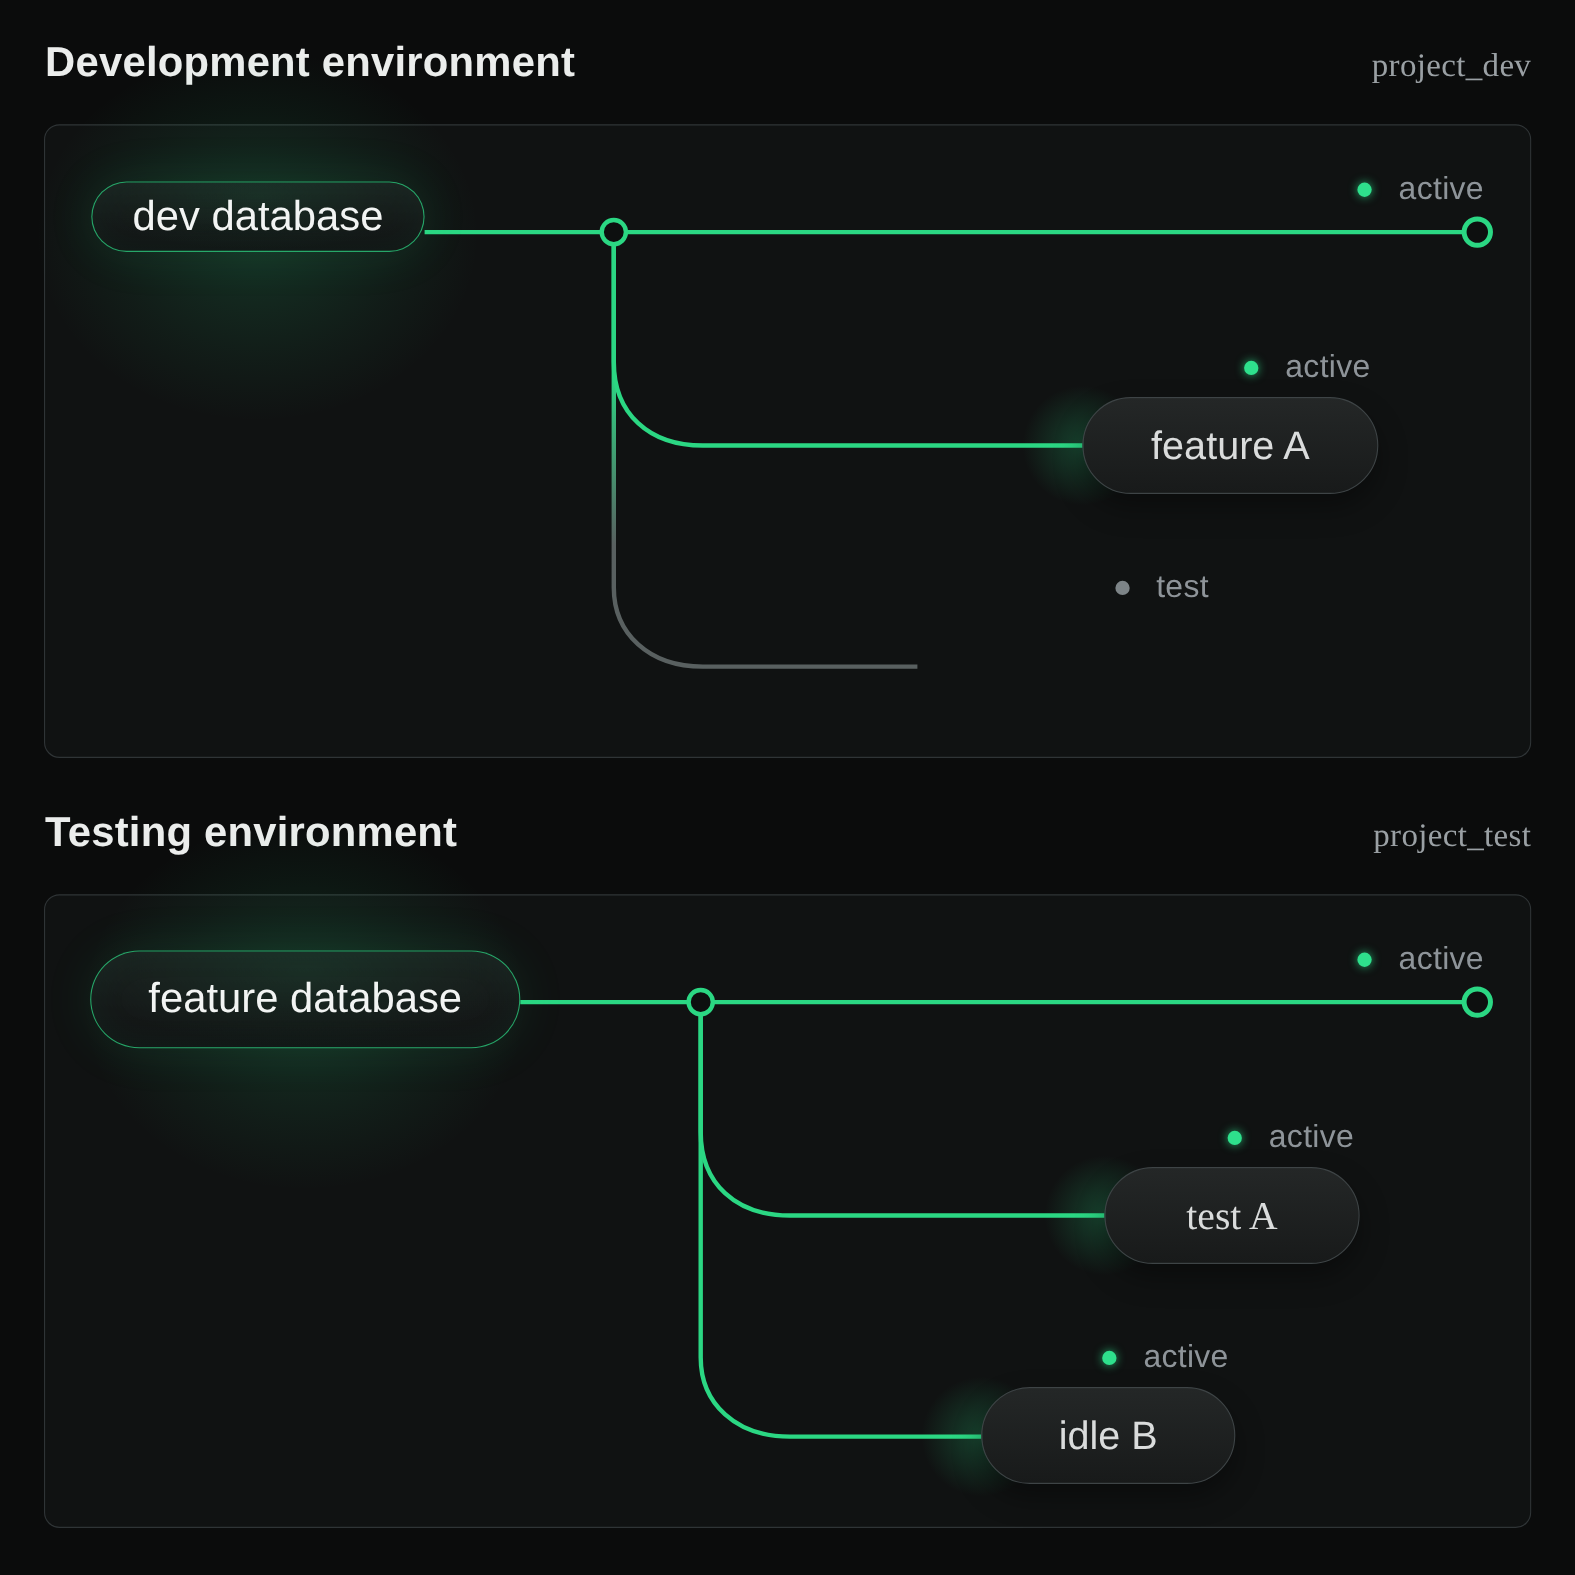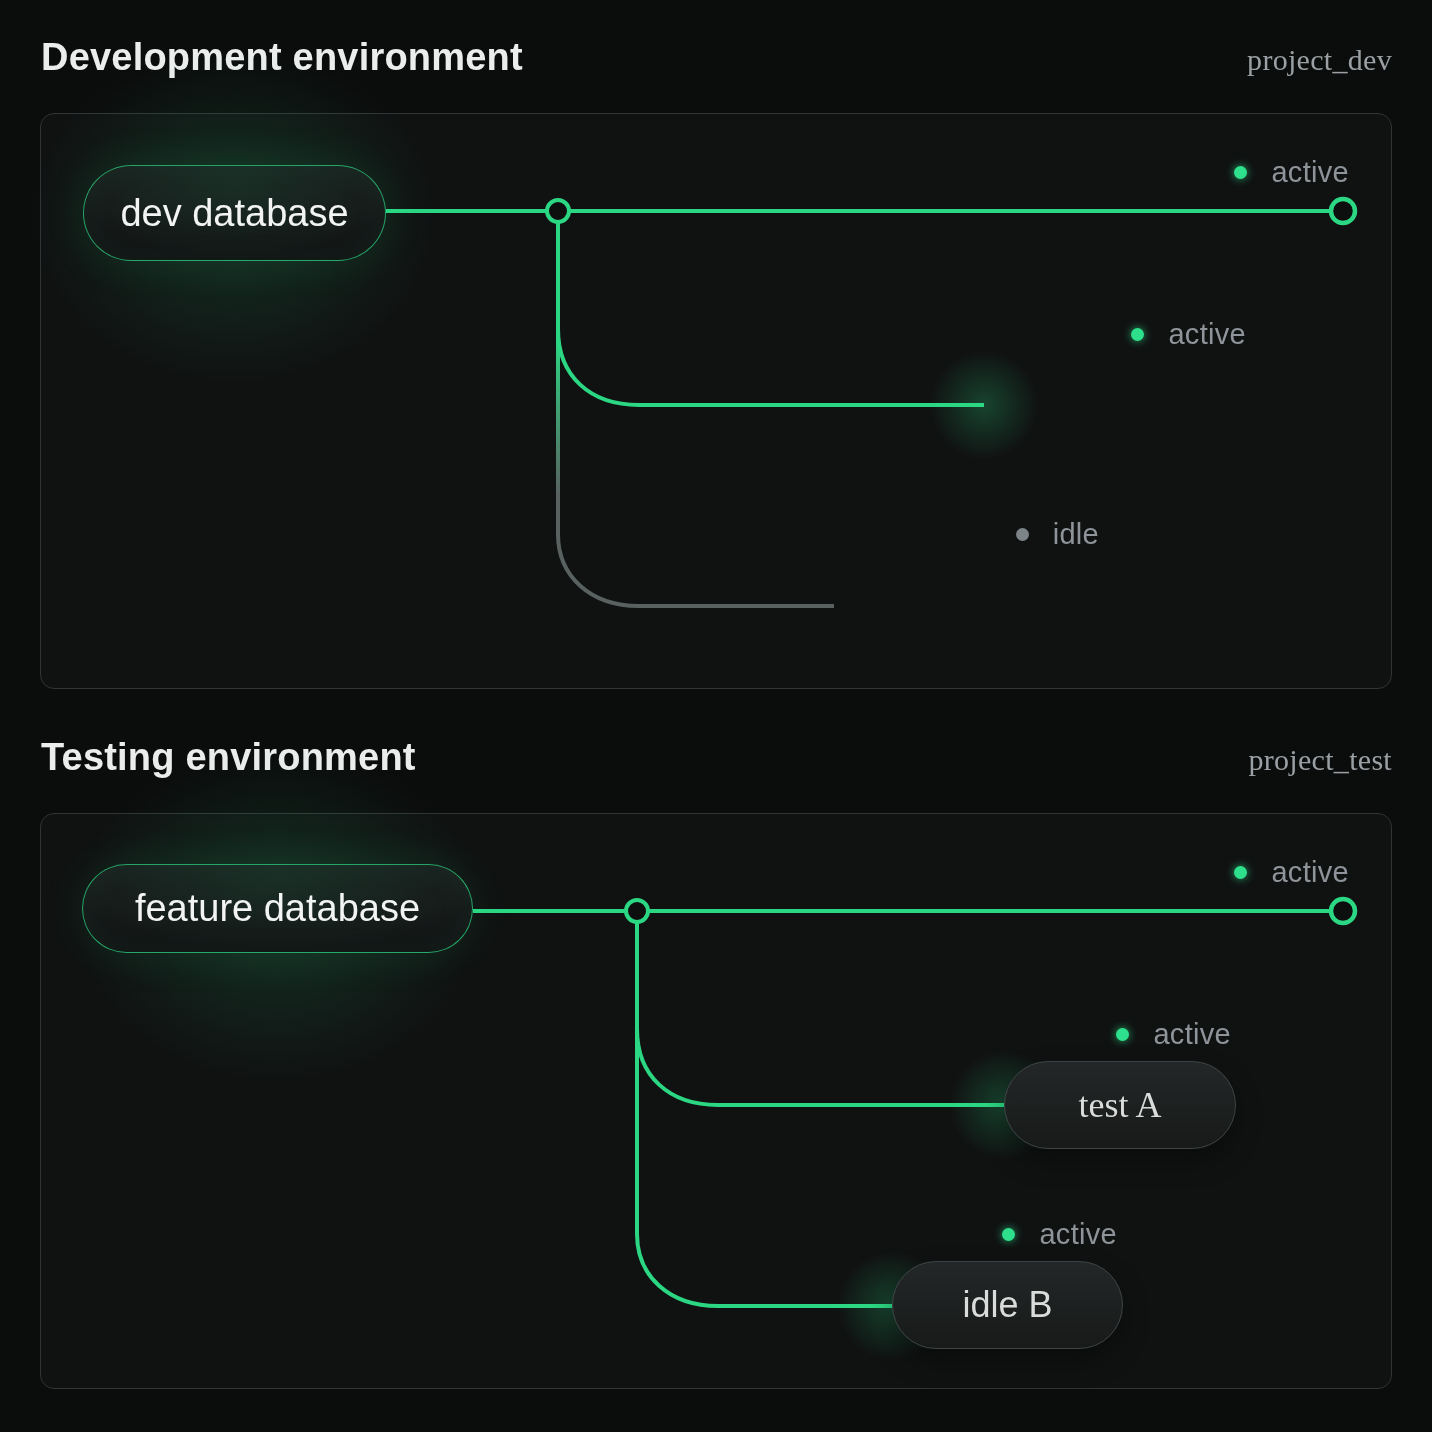--- a/index.html
+++ b/index.html
@@ -92,37 +92,40 @@
       </defs>
       <path d="M517 97 V420 C517 462 549 492 598 492 H793" fill="none" stroke="url(#fadeDev)" stroke-width="4"></path>
       <path d="M517 97 V215 C517 262 549 291 598 291 H943" fill="none" stroke="#2bd783" stroke-width="4"></path>
       <path d="M345 97 H1302" fill="none" stroke="#2bd783" stroke-width="4"></path>
       <circle cx="517" cy="97" r="11" fill="#0d0f0f" stroke="#2bd783" stroke-width="4"></circle>
       <circle cx="1302" cy="97" r="12" fill="#0d0f0f" stroke="#2bd783" stroke-width="4.5"></circle>
     </svg>
 
     <div class="glow-tip" style="left:863px;top:211px;"></div>
 
-    <div class="pill pill-root" style="left:42px;top:51px;width:303px;height:96px;">
+    <div class="pill pill-root" style="left:42px;top:51px;width:303px;height:64px;">
       <span>dev database</span>
     </div>
 
     <div class="status st-active" style="right:42px;top:42px;">
       <span class="dot"></span>
       <span class="txt">active</span>
     </div>
 
     <div class="status st-active" style="right:145px;top:204px;">
       <span class="dot"></span>
       <span class="txt">active</span>
     </div>
+    <div class="pill pill-branch st-active" style="left:943px;top:247px;width:269px;height:88px;">
+      <span>feature A</span>
+    </div>
 
     <div class="status st-idle" style="right:292px;top:404px;">
       <span class="dot"></span>
-      <span class="txt">idle</span>
+      <span class="txt">test</span>
     </div>
   </div>
 
   <div class="env-header" style="top:736px;">
     <h1 class="env-title">Testing environment</h1>
     <span class="env-project">project_test</span>
   </div>
 
   <div class="panel" style="top:813px;">
     <div class="glow-root" style="left:-44px;top:-136px;"></div>

